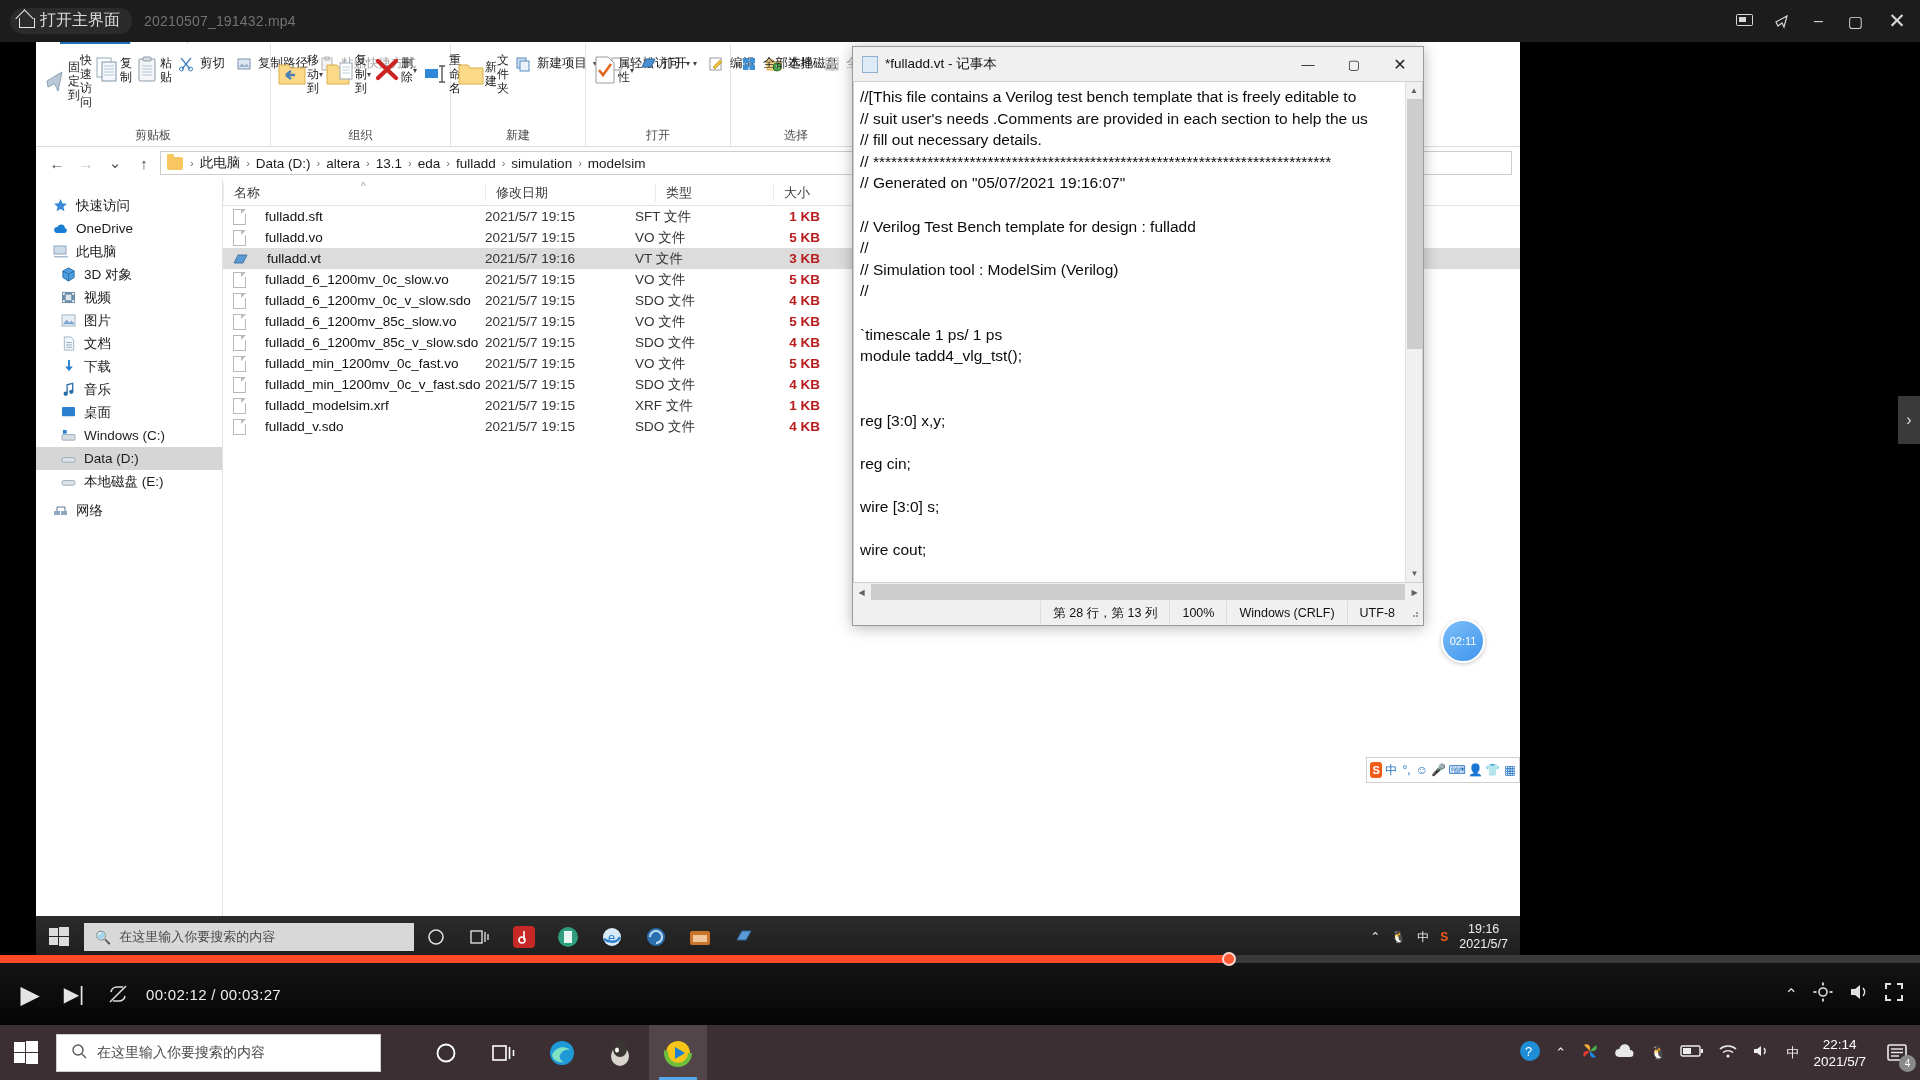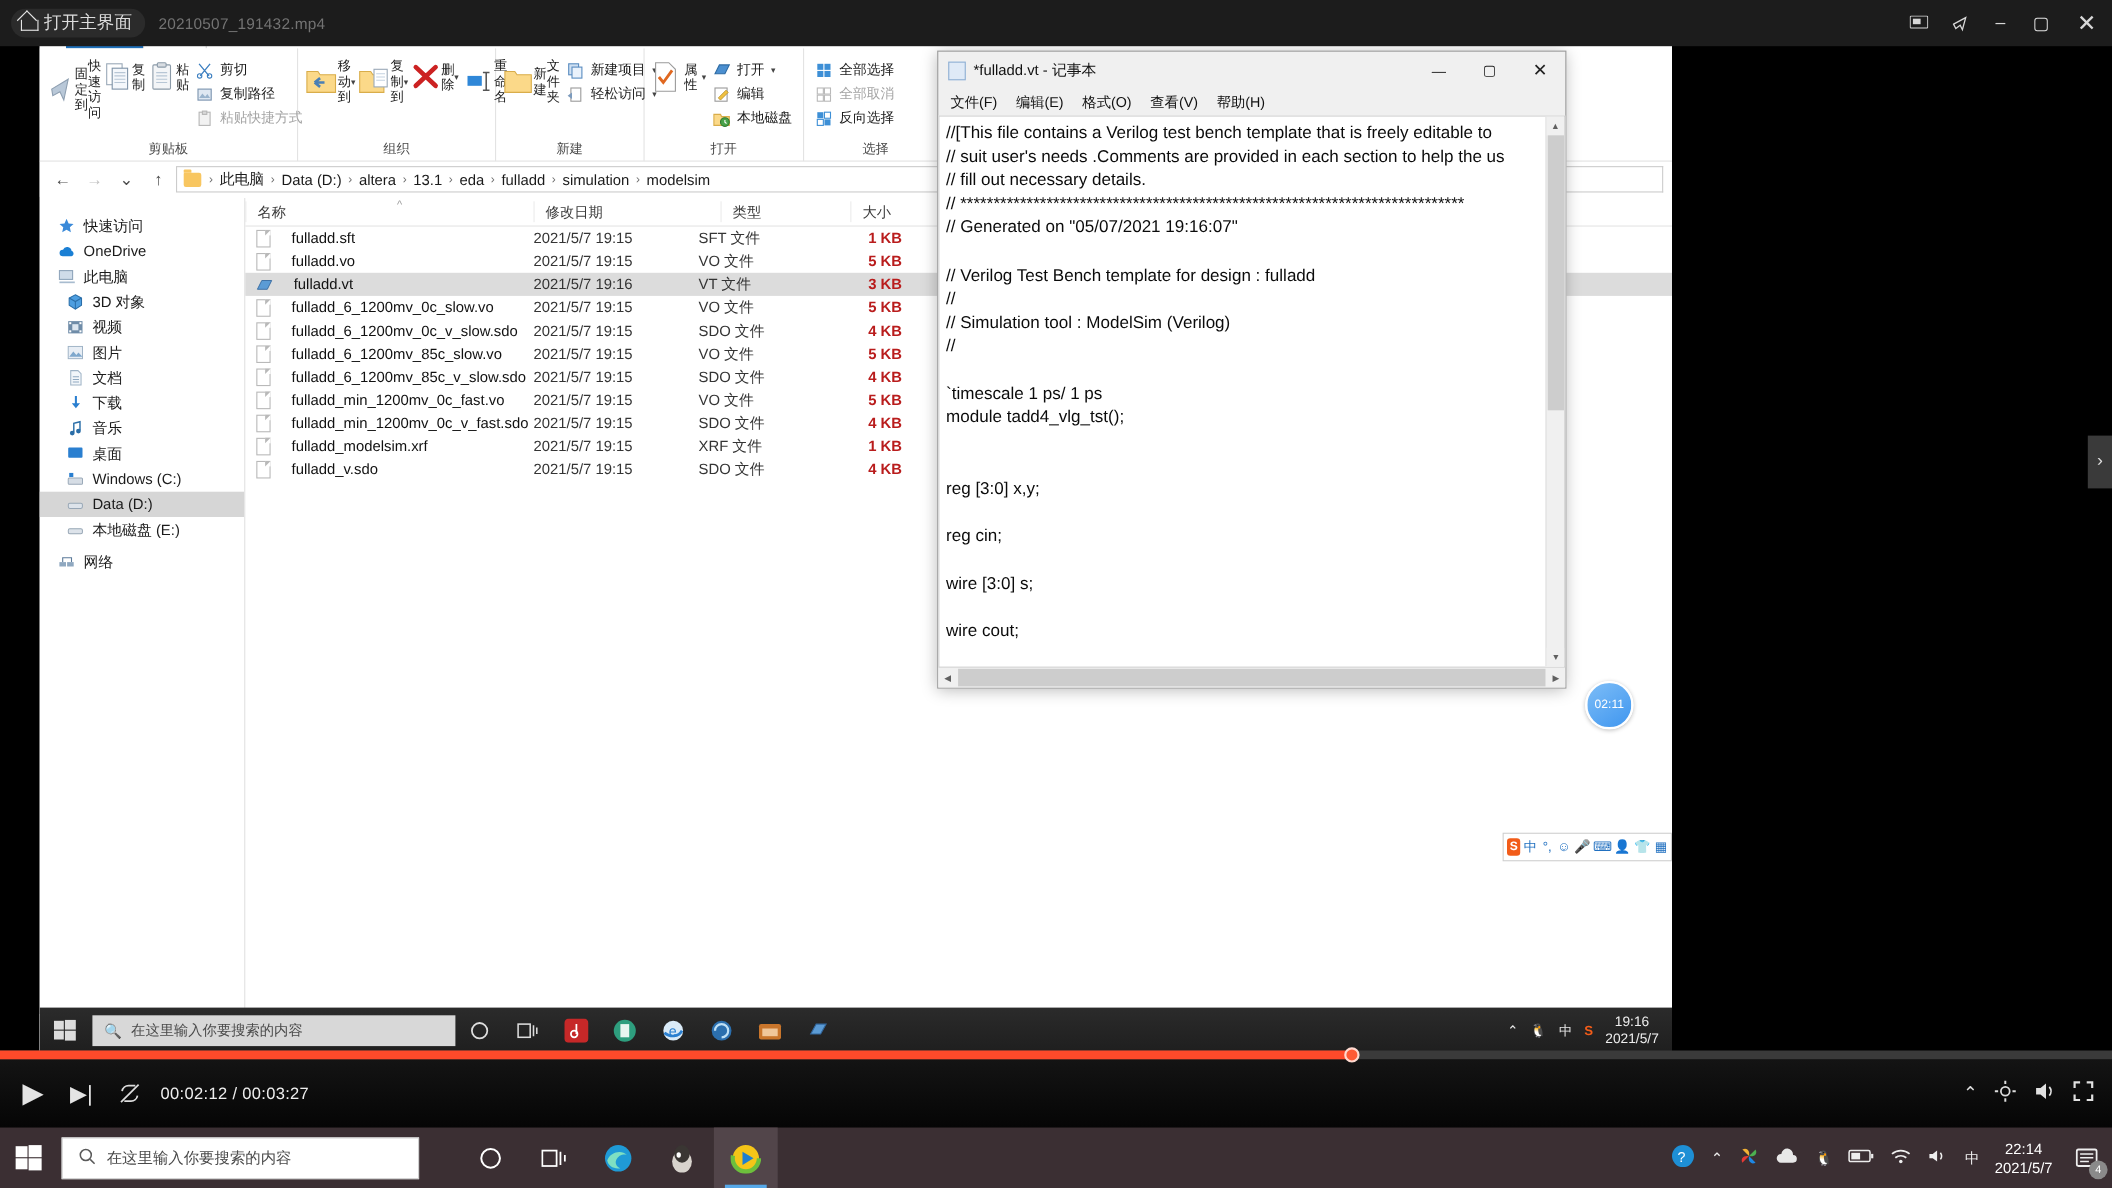--- a/index.html
+++ b/index.html
@@ -86,21 +86,21 @@
   .rgroup .gname {
     text-align:center; font-size:12px; color:#4a4a4a; padding-bottom:3px;
   }
   .bigbtn {
     width:54px; display:flex; flex-direction:row; align-items:center;
     font-size:12px; color:#1b1b1b; padding-top:5px; line-height:14px;
   }
   .bigbtn .glyph { height:34px; display:flex; align-items:center; justify-content:center; }
   .bigbtn .cap { text-align:center; }
   .caret { font-size:8px; line-height:7px; color:#444; }
-  .smallcol { display:flex; flex-direction:column; padding-top:6px; gap:3px; }
+  .smallcol { display:flex; flex-direction:row; padding-top:6px; gap:3px; }
   .smallbtn {
     display:flex; align-items:center; gap:6px; font-size:12.5px; color:#1b1b1b;
     padding:1px 4px; white-space:nowrap;
   }
   .smallbtn.dim { color:#a4a4a4; }
   .sico { width:16px; height:16px; display:inline-block; }
 
   
   #addr-row {
     position:absolute; left:0; top:147px; width:100%; height:32px;
@@ -847,27 +847,20 @@
     <div id="notepad">
       <div id="np-title">
         <span class="np-doc"></span>
         <span>*fulladd.vt - 记事本</span>
         <span id="np-winbtns">
           <span class="np-wb">—</span>
           <span class="np-wb">▢</span>
           <span class="np-wb x">✕</span>
         </span>
       </div>
-      <div id="np-menu">
-        <span>文件(F)</span>
-        <span>编辑(E)</span>
-        <span>格式(O)</span>
-        <span>查看(V)</span>
-        <span>帮助(H)</span>
-      </div>
       <div id="np-body">
         <div id="np-text">//[This file contains a Verilog test bench template that is freely editable to
 // suit user's needs .Comments are provided in each section to help the us
 // fill out necessary details.
 // ****************************************************************************
 // Generated on "05/07/2021 19:16:07"
 
 // Verilog Test Bench template for design : fulladd
 // 
 // Simulation tool : ModelSim (Verilog)
@@ -887,20 +880,36 @@
         <div id="np-vscroll">
           <div class="sb-arrow">▲</div>
           <div id="np-vthumb"></div>
           <div class="sb-arrow" style="position:absolute;bottom:0;width:17px">▼</div>
         </div>
       </div>
       <div id="np-hbar">
         <span class="hb-arrow">◀</span>
         <span id="np-hthumb"></span>
         <span class="hb-arrow">▶</span>
+      </div>
+      <div id="np-status">
+        <span class="np-cell grow"></span>
+        <span class="np-cell">第 28 行，第 13 列</span>
+        <span class="np-cell">100%</span>
+        <span class="np-cell">Windows (CRLF)</span>
+        <span class="np-cell">UTF-8</span>
+        <span class="np-grip">
+          <svg width="12" height="12" viewBox="0 0 12 12">
+              <g fill="#9a9a9a">
+                <rect x="9" y="9" width="2" height="2"></rect>
+                <rect x="6" y="9" width="2" height="2"></rect>
+                <rect x="9" y="6" width="2" height="2"></rect>
+              </g>
+            </svg>
+        </span>
       </div>
     </div>
 
     <div id="clock-bubble">
       <span>02:11</span>
     </div>
 
     <div id="sogou">
       <span class="sg logo">S</span>
       <span class="sg">中</span>

